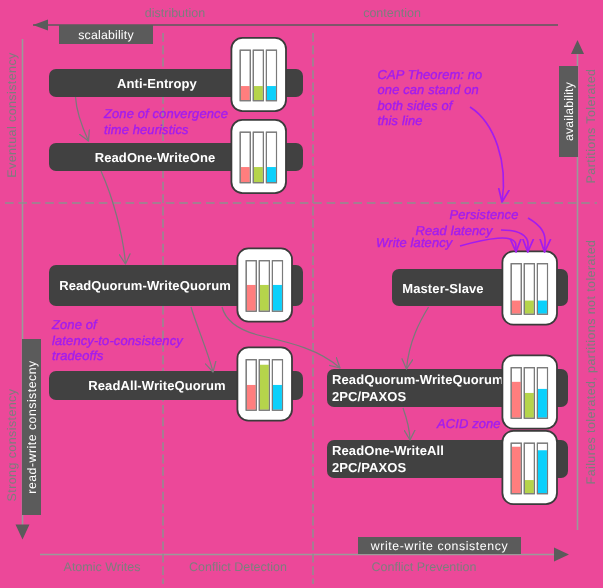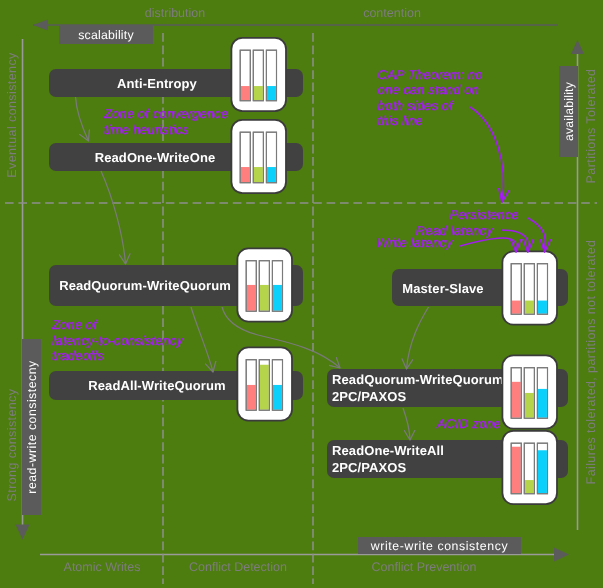--- a/index.html
+++ b/index.html
@@ -1,20 +1,20 @@
 <!DOCTYPE html>
 <html><head>
 <meta charset="utf-8">
 <title>Consistency Availability Quadrant Diagram</title>
 <style>
   html,body{margin:0;padding:0;background:#ffffff;}
   body{width:603px;height:588px;overflow:hidden;
        font-family:"Liberation Sans",sans-serif;
        -webkit-font-smoothing:antialiased;}
-  #stage{position:relative;width:603px;height:588px;background:#4d7c0f;}
+  #stage{position:relative;width:603px;height:588px;background:#ec4899;}
   svg.layer{position:absolute;left:0;top:0;width:603px;height:588px;overflow:visible;
             -webkit-font-smoothing:antialiased;text-rendering:geometricPrecision;}
   svg text{-webkit-font-smoothing:antialiased;}
   #stage{will-change:transform;}
   #lines{z-index:1}
   #nodes{z-index:2}
   #icons{z-index:3}
   #annos{z-index:4}
 </style>
 </head>

